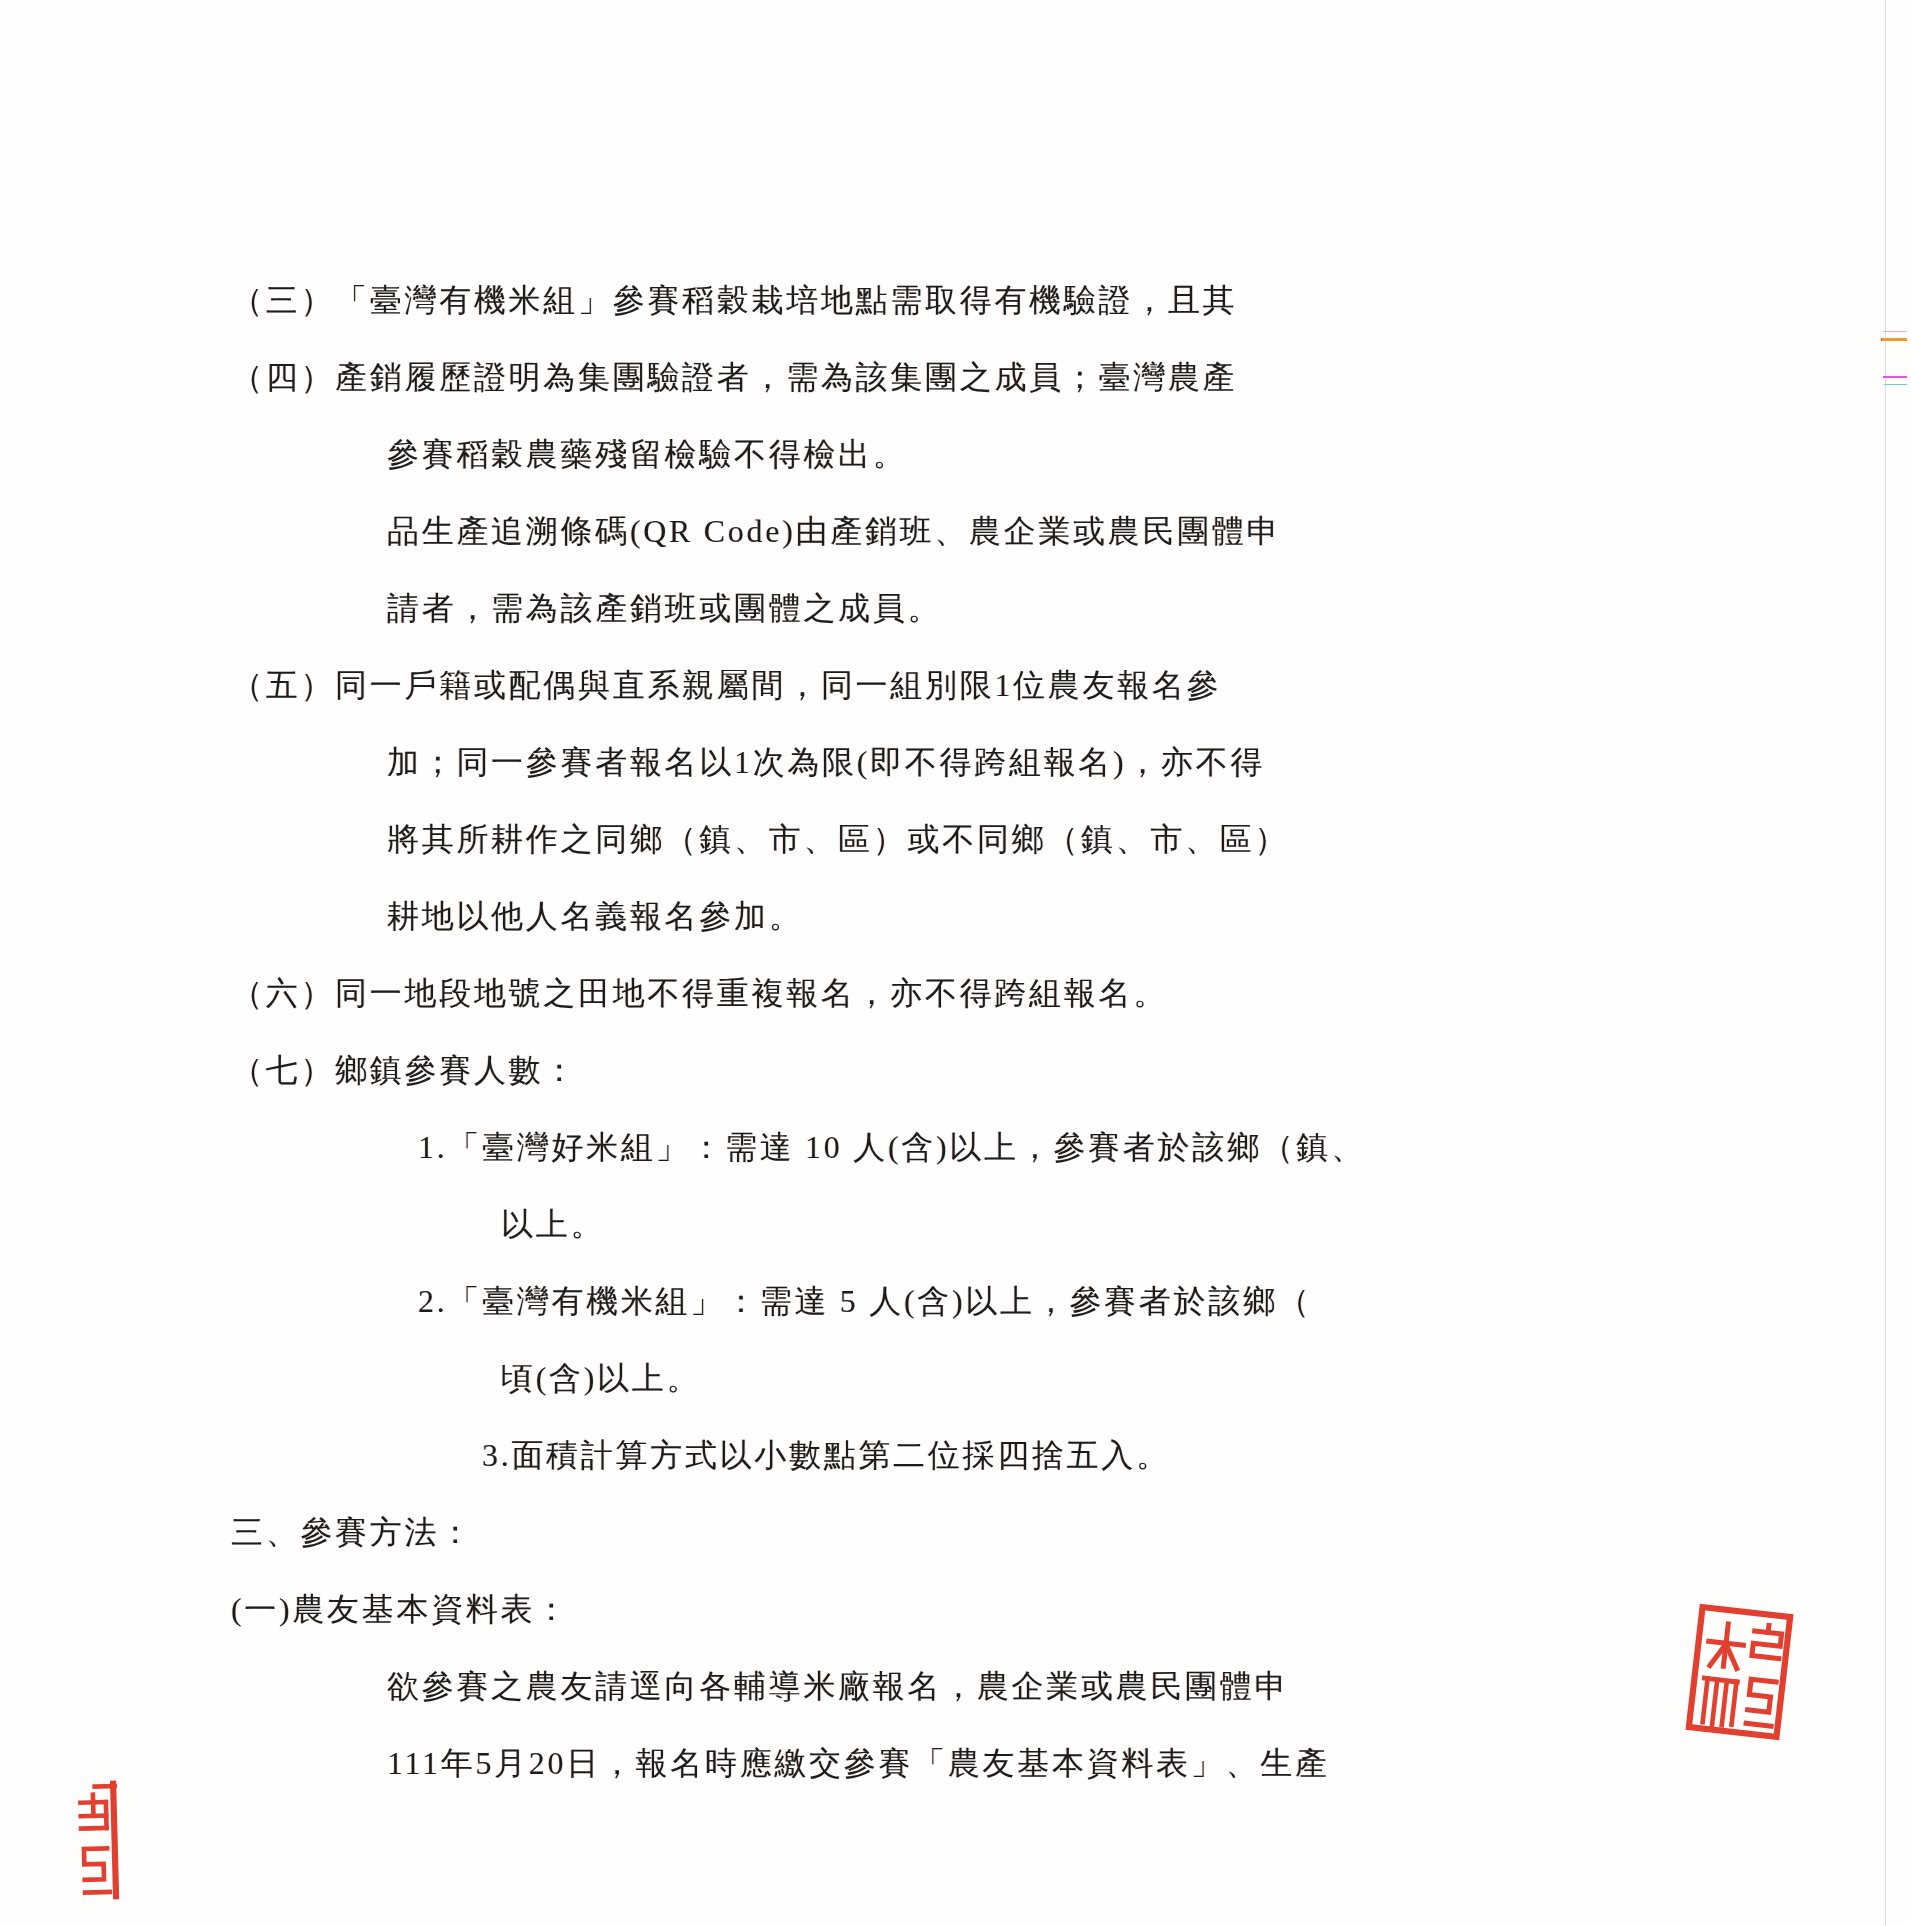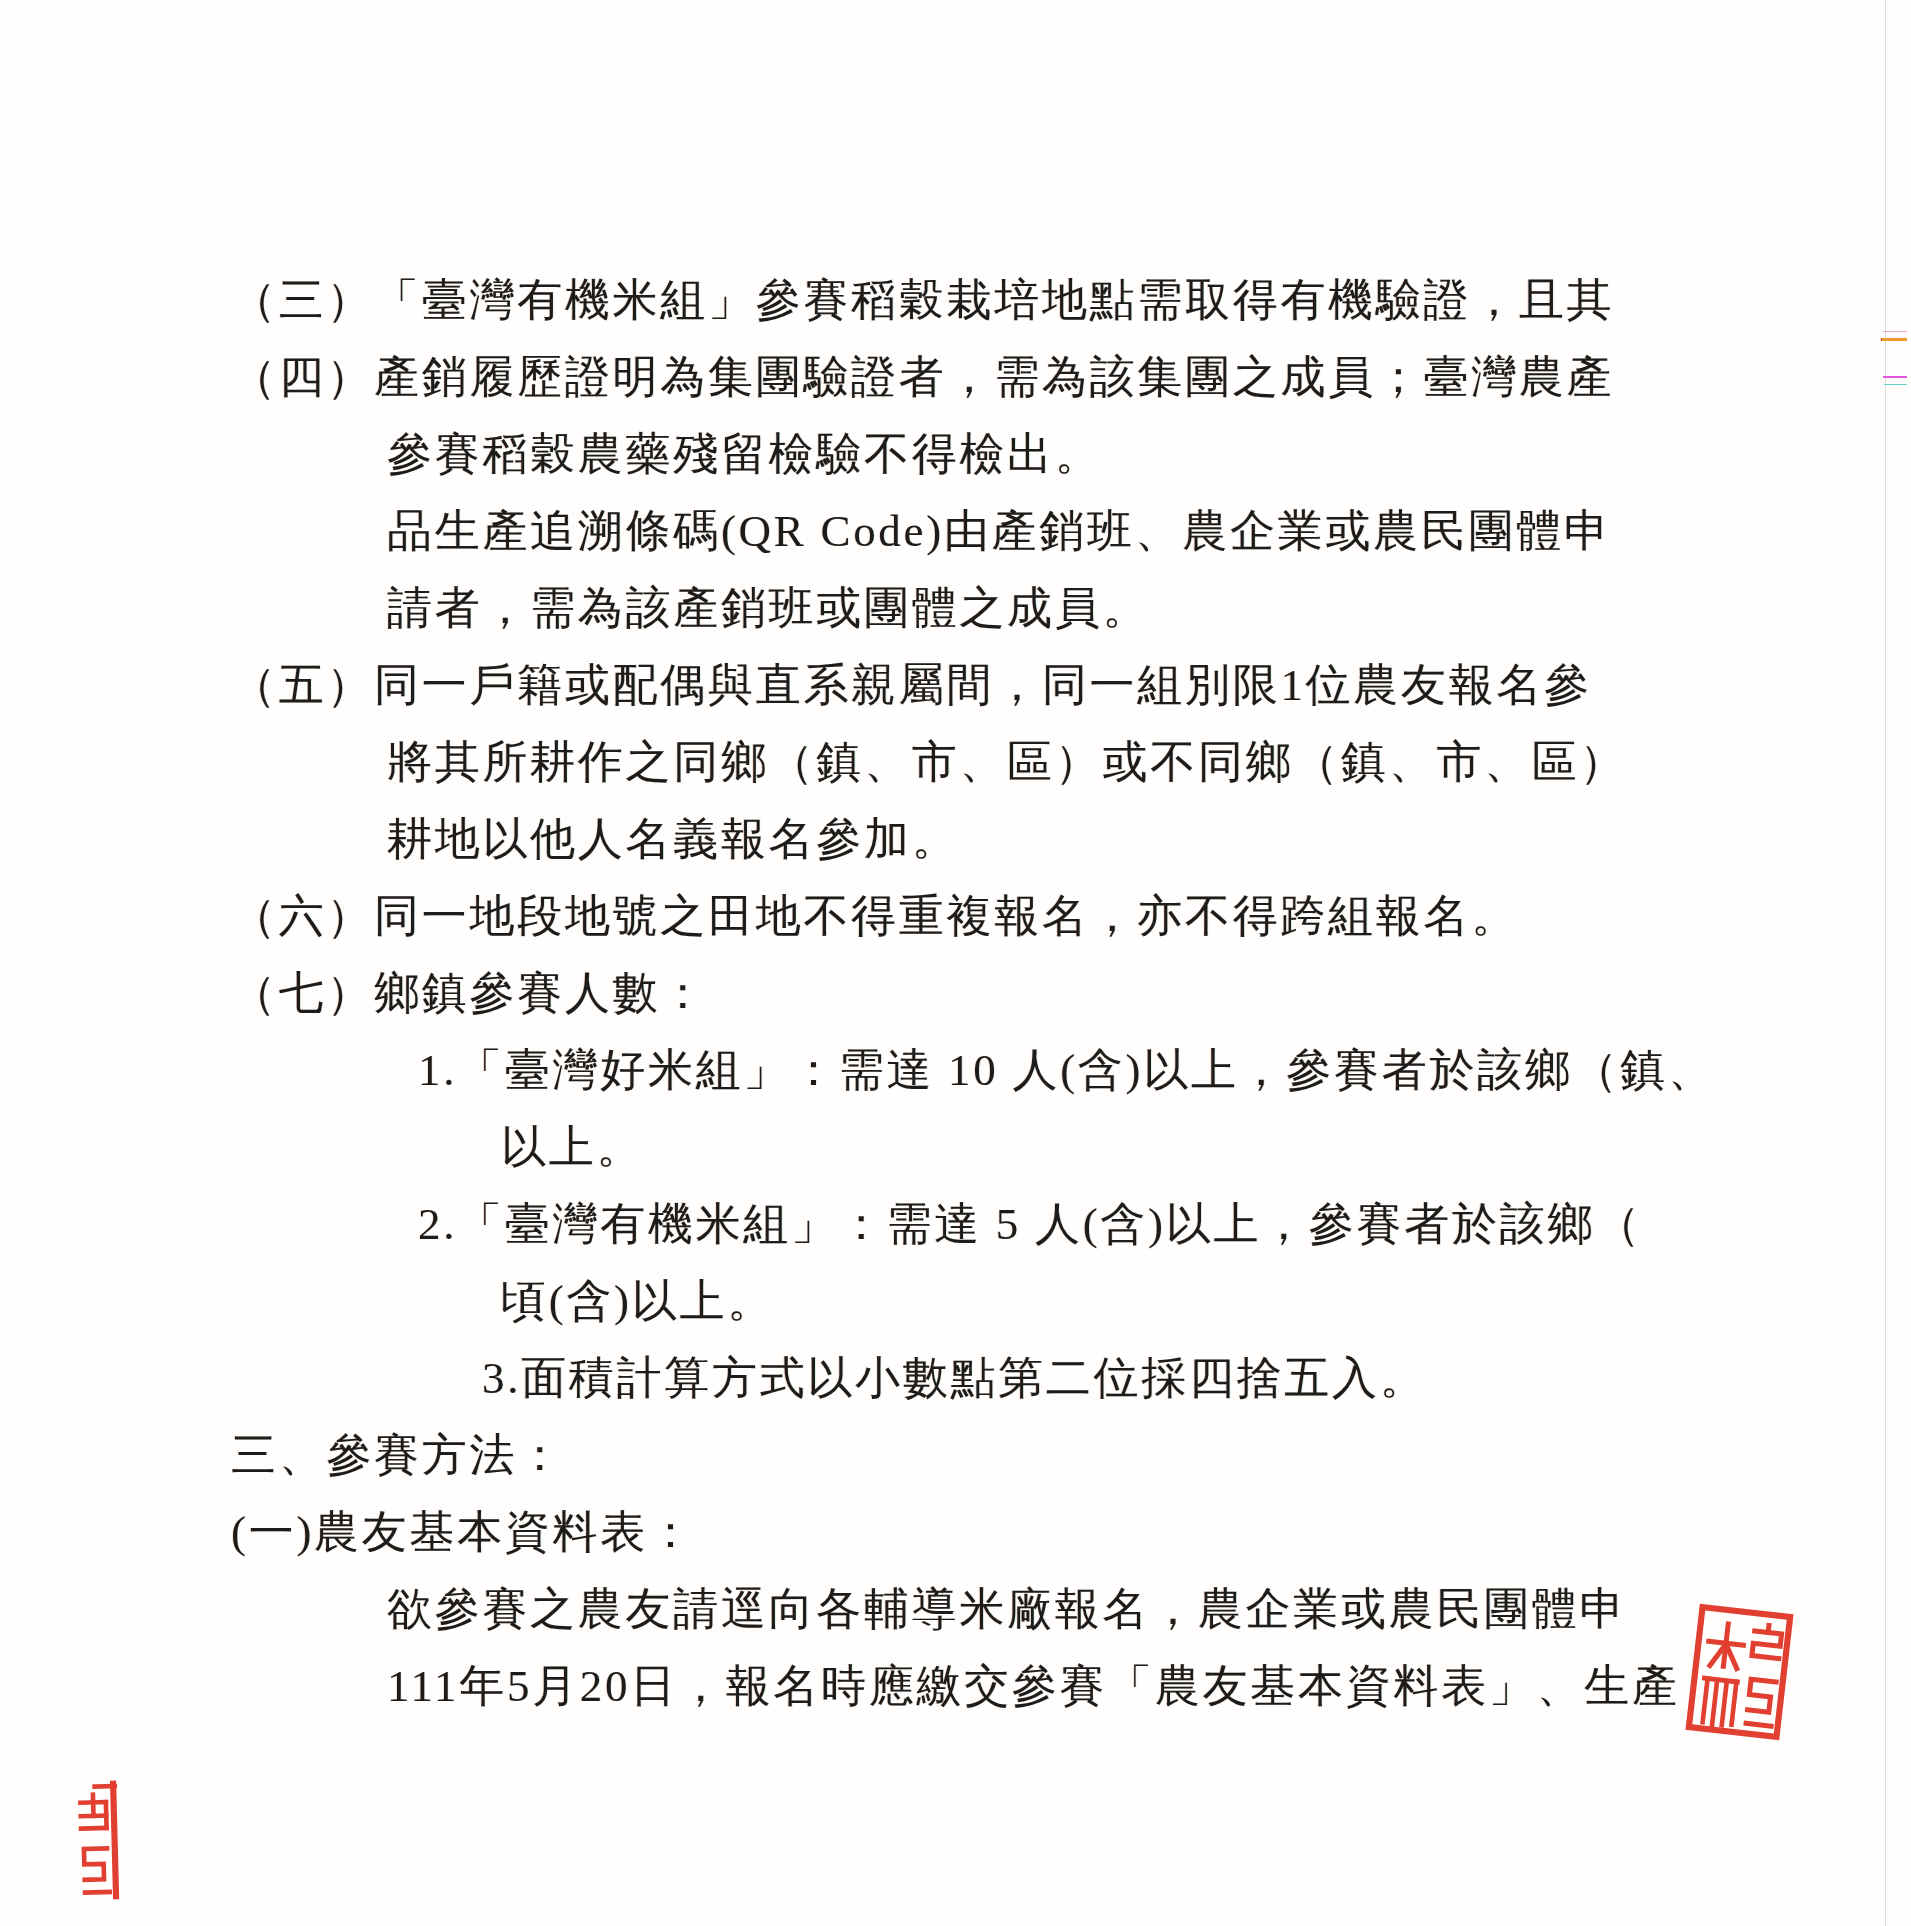--- a/index.html
+++ b/index.html
@@ -16,21 +16,21 @@
   
   .text-block{
     position:absolute;
     top:262px;
     left:0;
     width:100%;
   }
   .line{
     height:77px;
     line-height:77px;
-    font-size:45px;
+    font-size:32px;
     letter-spacing:2.7px;
     white-space:nowrap;
     
     text-shadow:-0.8px 0.4px 0 rgba(201,92,41,0.22), 0.8px -0.4px 0 rgba(60,150,170,0.16);
   }
   .i0{padding-left:231px;}
   .i1{padding-left:387px;}
   .i2{padding-left:418px;}
   .i2b{padding-left:474px;margin-left:8px;}
   .i3{padding-left:501px;}
@@ -74,20 +74,21 @@
 
 <div class="page">
 
   <div class="text-block">
     <div class="line i0">（三）「臺灣有機米組」參賽稻穀栽培地點需取得有機驗證，且其</div>
     <div class="line i0">（四）產銷履歷證明為集團驗證者，需為該集團之成員；臺灣農產</div>
     <div class="line i1">參賽稻穀農藥殘留檢驗不得檢出。</div>
     <div class="line i1">品生產追溯條碼(QR Code)由產銷班、農企業或農民團體申</div>
     <div class="line i1">請者，需為該產銷班或團體之成員。</div>
     <div class="line i0">（五）同一戶籍或配偶與直系親屬間，同一組別限1位農友報名參</div>
+    <div class="line i1">加；同一參賽者報名以1次為限(即不得跨組報名)，亦不得</div>
     <div class="line i1">將其所耕作之同鄉（鎮、市、區）或不同鄉（鎮、市、區）</div>
     <div class="line i1">耕地以他人名義報名參加。</div>
     <div class="line i0">（六）同一地段地號之田地不得重複報名，亦不得跨組報名。</div>
     <div class="line i0">（七）鄉鎮參賽人數：</div>
     <div class="line i2">1.「臺灣好米組」：需達 10 人(含)以上，參賽者於該鄉（鎮、</div>
     <div class="line i3">以上。</div>
     <div class="line i2">2.「臺灣有機米組」：需達 5 人(含)以上，參賽者於該鄉（</div>
     <div class="line i3">頃(含)以上。</div>
     <div class="line i2b">3.面積計算方式以小數點第二位採四捨五入。</div>
     <div class="line i0">三、參賽方法：</div>

